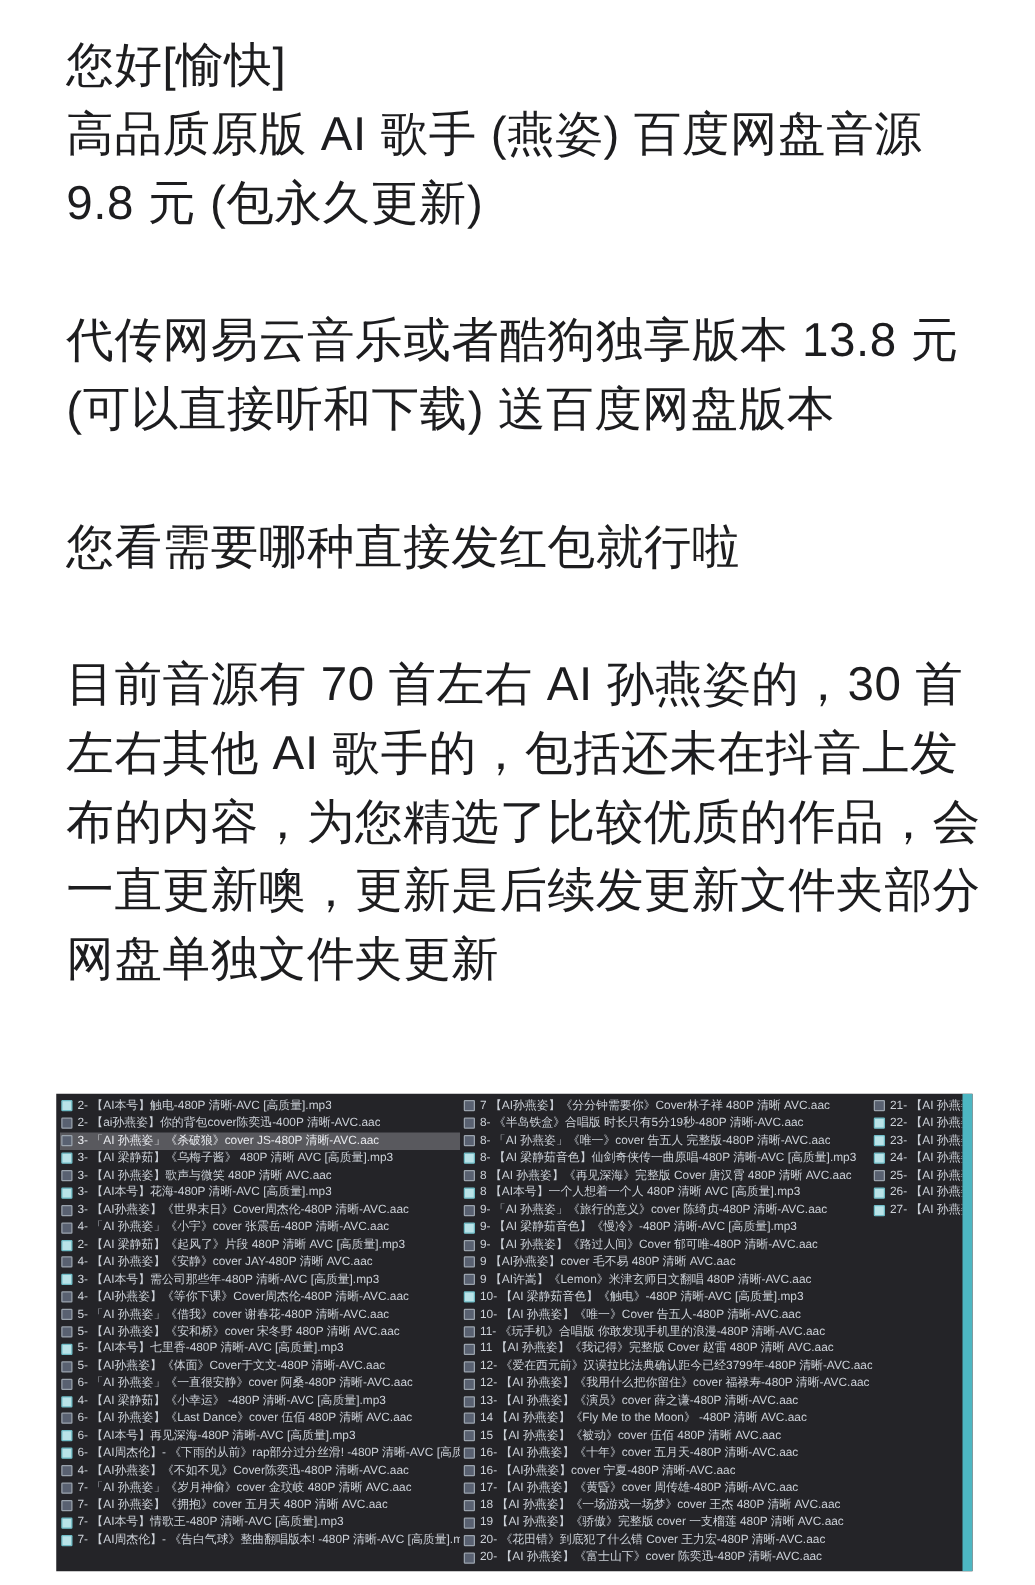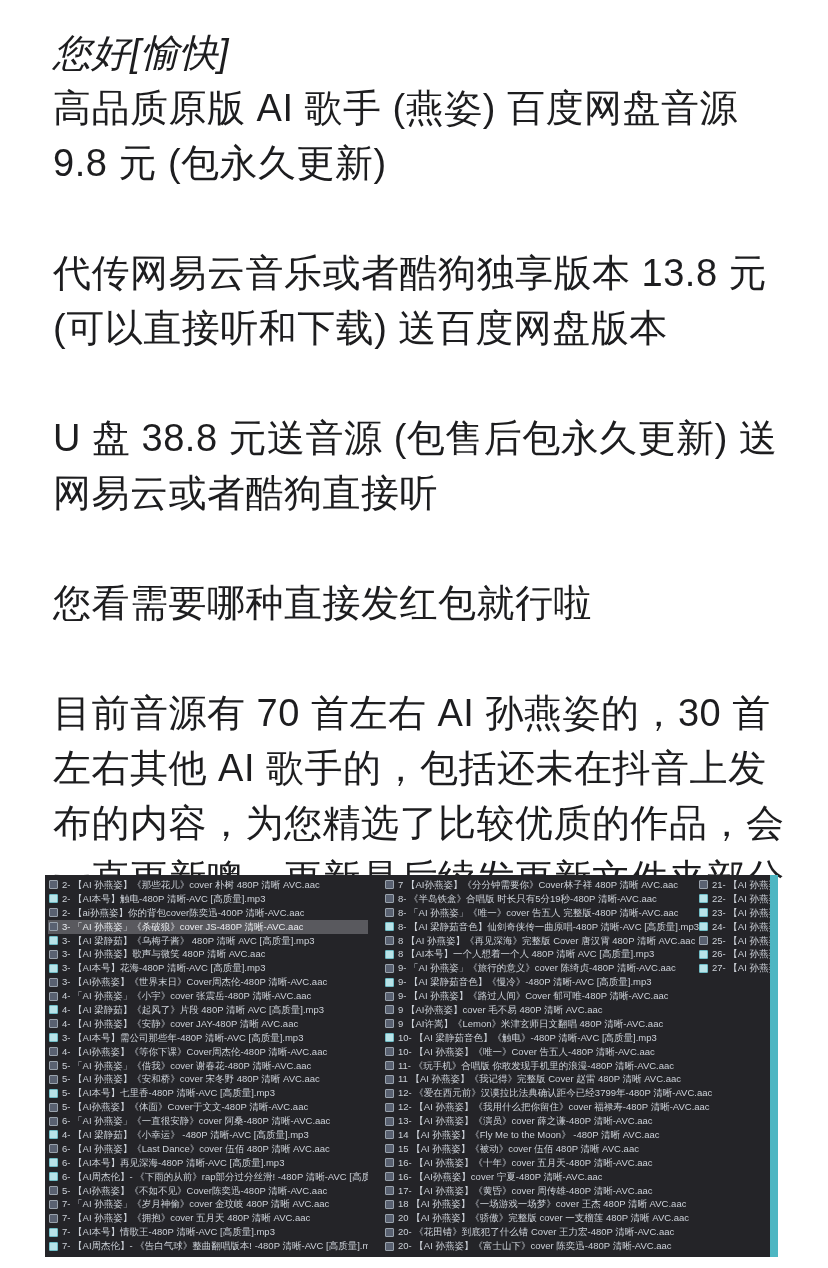--- a/index.html
+++ b/index.html
@@ -11,35 +11,35 @@
     font-family:"Liberation Sans","DejaVu Sans",sans-serif;
   }
   
   .message{
     position:absolute;left:53px;top:26px;width:737px;
     color:#1d1d1f;
     font-size:38px;line-height:55px;letter-spacing:0.5px;
     font-weight:400;
   }
   .message p{margin:0 0 55px 0;}
-  .message p.no-gap{margin-bottom:0;font-style:italic;}
+  .message p.no-gap{margin-bottom:0;}
   
   .filepanel{
     position:absolute;left:45px;top:875px;
     width:733px;height:382px;
     background:#242428;
     overflow:hidden;
   }
   .edge-strip{
     position:absolute;right:0;top:0;width:8px;height:100%;
     background:#4db6c2;
   }
   .fcol{position:absolute;top:3px;overflow:hidden;}
   .fcol.c0{left:3px;width:320px;}
-  .fcol.c1{left:339px;width:328px;}
+  .fcol.c1{left:325px;width:328px;}
   .fcol.c2{left:653px;width:72px;}
   .frow{
     display:flex;align-items:center;
     height:13.9px;
     font-size:9.5px;line-height:13.9px;
     color:#ccd1d8;
     white-space:nowrap;overflow:hidden;
     letter-spacing:0;
   }
   .frow.hl{background:#59595e;color:#e8eaee;text-align:center;}
@@ -54,32 +54,27 @@
 </style>
 </head>
 <body>
 
 <div class="page">
 
   <div class="message">
     <p class="no-gap">您好[愉快]</p>
     <p>高品质原版 AI 歌手 (燕姿) 百度网盘音源 9.8 元 (包永久更新)</p>
     <p>代传网易云音乐或者酷狗独享版本 13.8 元 (可以直接听和下载) 送百度网盘版本</p>
-    <p>U 盘 38.8 元送音源 (包售后包永久更新) 送网易云或者酷狗直接听</p>
     <p>您看需要哪种直接发红包就行啦</p>
     <p>目前音源有 70 首左右 AI 孙燕姿的，30 首左右其他 AI 歌手的，包括还未在抖音上发布的内容，为您精选了比较优质的作品，会一直更新噢，更新是后续发更新文件夹部分网盘单独文件夹更新</p>
   </div>
 
   <div class="filepanel">
     <div class="fcol c0">
         <div class="frow">
-    <span class="fic aac"></span>
-    <span class="ftxt">2- 【AI 孙燕姿】《那些花儿》cover 朴树 480P 清晰 AVC.aac</span>
-  </div>
-        <div class="frow">
     <span class="fic mp3"></span>
     <span class="ftxt">2- 【AI本号】触电-480P 清晰-AVC [高质量].mp3</span>
   </div>
         <div class="frow">
     <span class="fic aac"></span>
     <span class="ftxt">2- 【ai孙燕姿】你的背包cover陈奕迅-400P 清晰-AVC.aac</span>
   </div>
         <div class="frow hl">
     <span class="fic aac"></span>
     <span class="ftxt">3- 「AI 孙燕姿」《杀破狼》cover JS-480P 清晰-AVC.aac</span>
@@ -99,21 +94,21 @@
         <div class="frow">
     <span class="fic aac"></span>
     <span class="ftxt">3- 【AI孙燕姿】《世界末日》Cover周杰伦-480P 清晰-AVC.aac</span>
   </div>
         <div class="frow">
     <span class="fic aac"></span>
     <span class="ftxt">4- 「AI 孙燕姿」《小宇》cover 张震岳-480P 清晰-AVC.aac</span>
   </div>
         <div class="frow">
     <span class="fic mp3"></span>
-    <span class="ftxt">4- 【AI 梁静茹】《起风了》片段 480P 清晰 AVC [高质量].mp3</span>
+    <span class="ftxt">2- 【AI 梁静茹】《起风了》片段 480P 清晰 AVC [高质量].mp3</span>
   </div>
         <div class="frow">
     <span class="fic aac"></span>
     <span class="ftxt">4- 【AI 孙燕姿】《安静》cover JAY-480P 清晰 AVC.aac</span>
   </div>
         <div class="frow">
     <span class="fic mp3"></span>
     <span class="ftxt">3- 【AI本号】需公司那些年-480P 清晰-AVC [高质量].mp3</span>
   </div>
         <div class="frow">
@@ -151,21 +146,21 @@
         <div class="frow">
     <span class="fic mp3"></span>
     <span class="ftxt">6- 【AI本号】再见深海-480P 清晰-AVC [高质量].mp3</span>
   </div>
         <div class="frow">
     <span class="fic mp3"></span>
     <span class="ftxt">6- 【AI周杰伦】- 《下雨的从前》rap部分过分丝滑! -480P 清晰-AVC [高质量].mp3</span>
   </div>
         <div class="frow">
     <span class="fic aac"></span>
-    <span class="ftxt">5- 【AI孙燕姿】《不如不见》Cover陈奕迅-480P 清晰-AVC.aac</span>
+    <span class="ftxt">4- 【AI孙燕姿】《不如不见》Cover陈奕迅-480P 清晰-AVC.aac</span>
   </div>
         <div class="frow">
     <span class="fic aac"></span>
     <span class="ftxt">7- 「AI 孙燕姿」《岁月神偷》cover 金玟岐 480P 清晰 AVC.aac</span>
   </div>
         <div class="frow">
     <span class="fic aac"></span>
     <span class="ftxt">7- 【AI 孙燕姿】《拥抱》cover 五月天 480P 清晰 AVC.aac</span>
   </div>
         <div class="frow">
@@ -269,21 +264,21 @@
         <div class="frow">
     <span class="fic aac"></span>
     <span class="ftxt">17- 【AI 孙燕姿】《黄昏》cover 周传雄-480P 清晰-AVC.aac</span>
   </div>
         <div class="frow">
     <span class="fic aac"></span>
     <span class="ftxt">18 【AI 孙燕姿】《一场游戏一场梦》cover 王杰 480P 清晰 AVC.aac</span>
   </div>
         <div class="frow">
     <span class="fic aac"></span>
-    <span class="ftxt">20 【AI 孙燕姿】《骄傲》完整版 cover 一支榴莲 480P 清晰 AVC.aac</span>
+    <span class="ftxt">19 【AI 孙燕姿】《骄傲》完整版 cover 一支榴莲 480P 清晰 AVC.aac</span>
   </div>
         <div class="frow">
     <span class="fic aac"></span>
     <span class="ftxt">20- 《花田错》到底犯了什么错 Cover 王力宏-480P 清晰-AVC.aac</span>
   </div>
         <div class="frow">
     <span class="fic aac"></span>
     <span class="ftxt">20- 【AI 孙燕姿】《富士山下》cover 陈奕迅-480P 清晰-AVC.aac</span>
   </div>
       </div>

